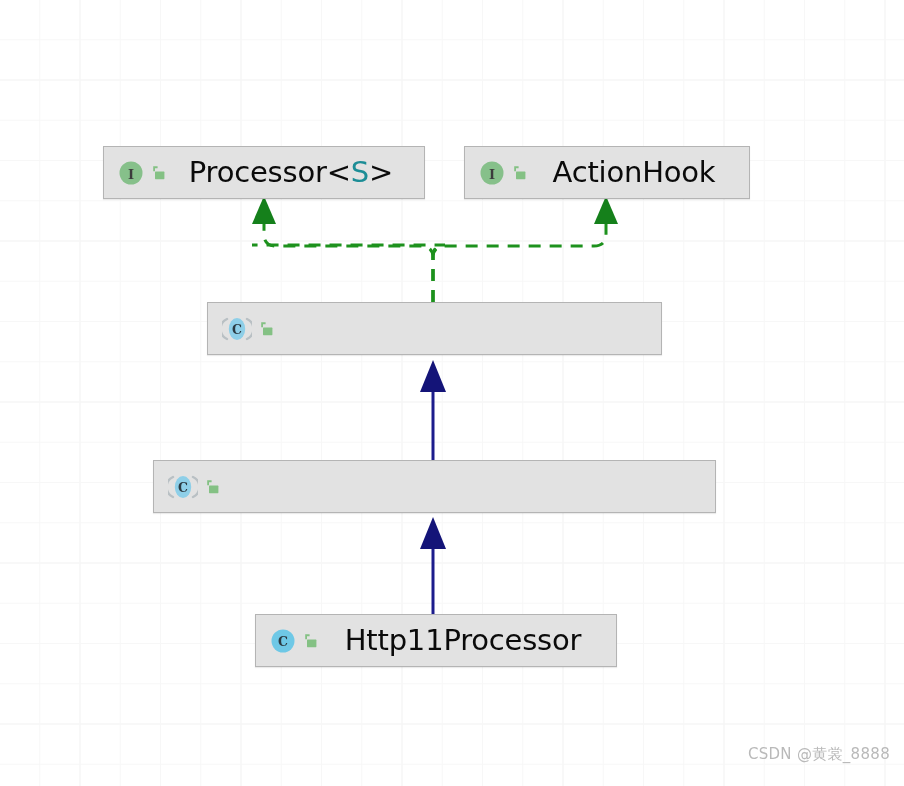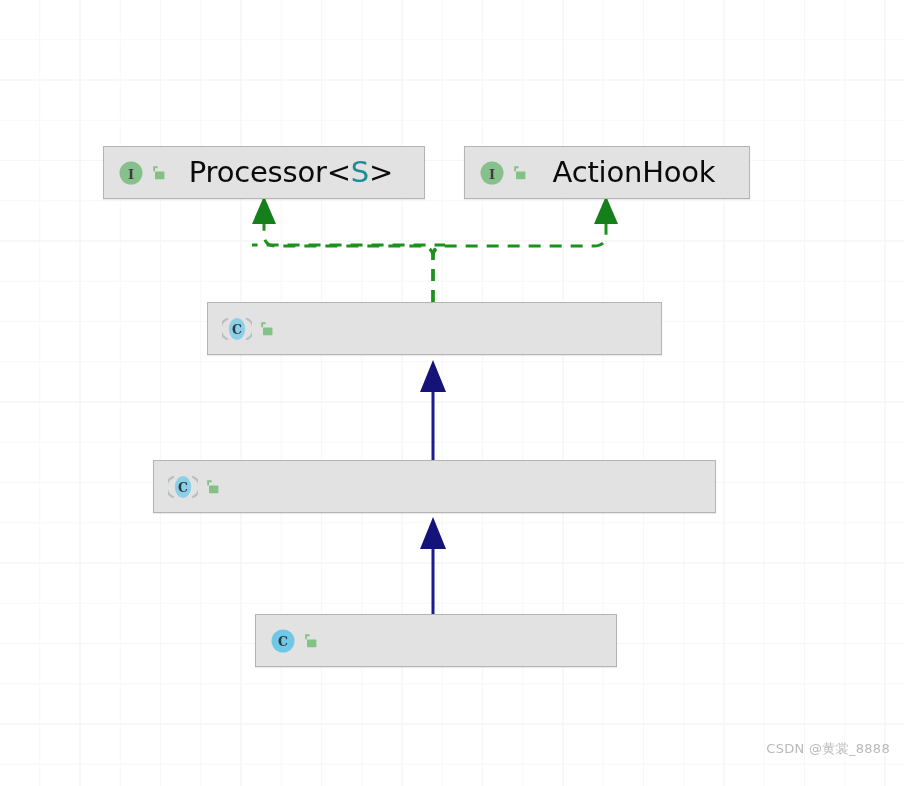--- a/index.html
+++ b/index.html
@@ -87,23 +87,23 @@
     padding-left: 2px;
   }
 
   .node-label .gp {
     color: #1c8d96;
   }
 
   #watermark {
     position: absolute;
     right: 14px;
-    bottom: 28px;
+    bottom: 22px;
     font-family: "DejaVu Sans", sans-serif;
-    font-size: 13px;
+    font-size: 15px;
     color: #b9b9b9;
     white-space: nowrap;
     z-index: 3;
     letter-spacing: 0.3px;
   }
 </style>
 </head>
 <body>
 
 <div id="canvas">
@@ -200,17 +200,20 @@
     <div class="node-icons">
       <svg class="ico ico-type" width="26" height="26" viewBox="0 0 26 26">
         <circle cx="13" cy="13" r="11.5" fill="#6ec8e6"></circle>
         <text x="13" y="18" text-anchor="middle" font-family="DejaVu Serif, serif" font-size="12.5" font-weight="bold" fill="#2b3a42">C</text>
       </svg>
       <svg class="ico ico-vis" width="18" height="18" viewBox="0 0 18 18">
         <path d="M3.2 2.2 h4.4 v2.0 h-2.6 v3.0 h-1.8 z" fill="#84c184"></path>
         <rect x="5.0" y="7.6" width="9.4" height="7.6" rx="0.6" fill="#84c184"></rect>
       </svg>
     </div>
+    <div class="node-label">
+      <span>Http11Processor</span>
+    </div>
   </div>
 
   <div id="watermark">CSDN @黄裳_8888</div>
 
 </div>
 
 </body></html>

